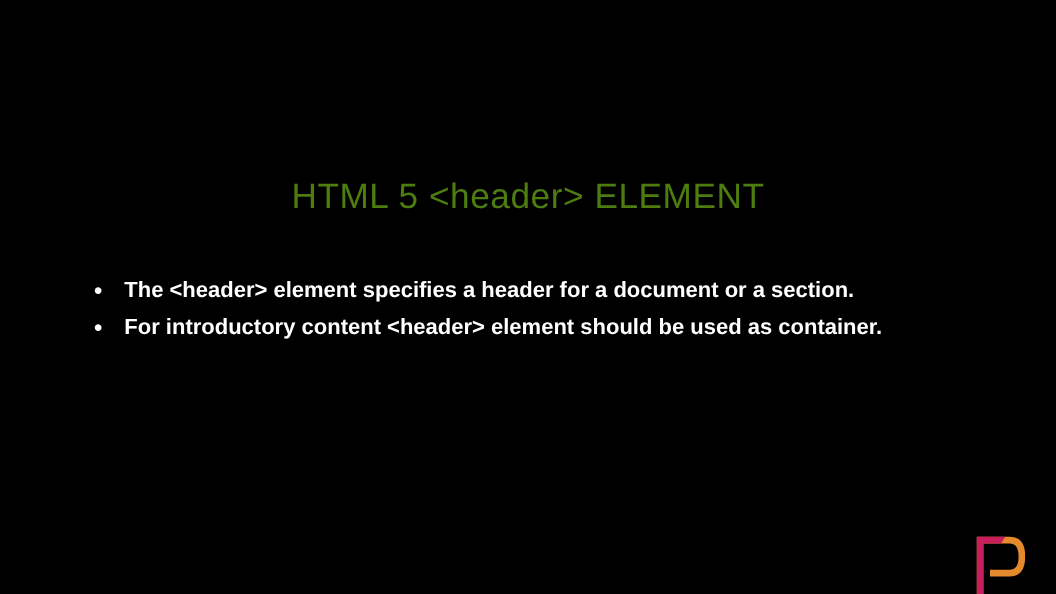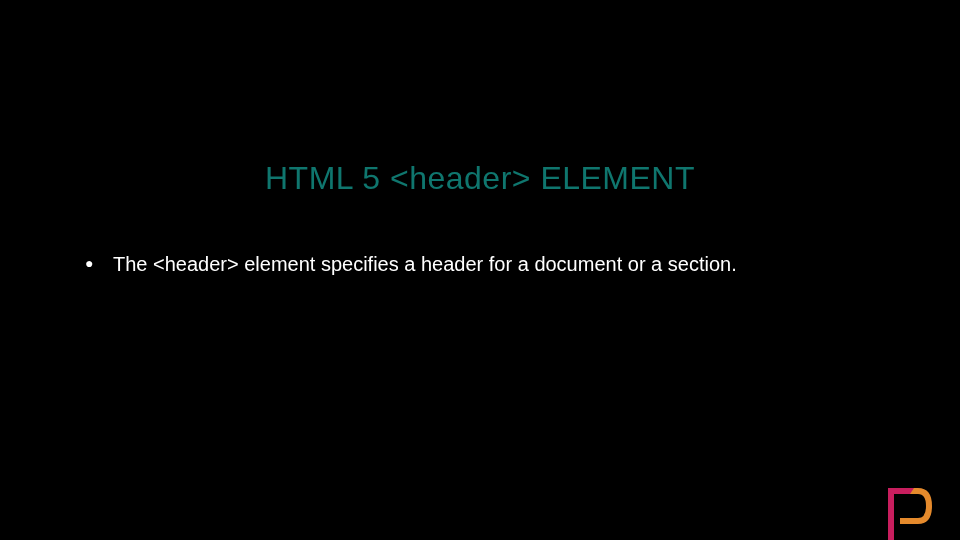--- a/index.html
+++ b/index.html
@@ -9,21 +9,21 @@
     }
     body {
       width: 960px;
       height: 540px;
       background: #000000;
       font-family: Arial, Helvetica, sans-serif;
       position: relative;
       overflow: hidden;
     }
     .slide-title {
-      color: #0f766e;
+      color: #4d7c0f;
       font-size: 32px;
       font-weight: normal;
       text-align: center;
       position: absolute;
       top: 160px;
       left: 0;
       right: 0;
       letter-spacing: 0.5px;
     }
     .content-list {
@@ -33,20 +33,21 @@
       right: 80px;
       list-style: none;
     }
     .content-list li {
       color: #ffffff;
       font-size: 20px;
       line-height: 1.6;
       margin-bottom: 2px;
       position: relative;
       padding-left: 28px;
+      font-weight: bold;
     }
     .content-list li::before {
       content: "●";
       position: absolute;
       left: 0;
       color: #ffffff;
       font-size: 14px;
       top: 4px;
     }
     .logo {
@@ -57,20 +58,21 @@
       height: 56px;
     }
   </style>
 </head>
 <body>
 
 <h1 class="slide-title">HTML 5 &lt;header&gt; ELEMENT</h1>
 
 <ul class="content-list">
   <li>The &lt;header&gt; element specifies a header for a document or a section.</li>
+  <li>For introductory content &lt;header&gt; element should be used as container.</li>
 </ul>
 
 <div class="logo">
   <svg viewBox="0 0 52 56" xmlns="http://www.w3.org/2000/svg">
     <path d="M 8 4 L 8 56 L 14 56 L 14 10 L 38 10 Q 46 10 46 22 Q 46 34 38 34 L 20 34 L 20 40 L 38 40 Q 52 40 52 22 Q 52 4 38 4 Z" fill="#e58a2c"></path>
     <path d="M 8 4 L 8 56 L 14 56 L 14 10 L 30 10 L 34 4 Z" fill="#c81e5e"></path>
   </svg>
 </div>
 
 </body></html>

